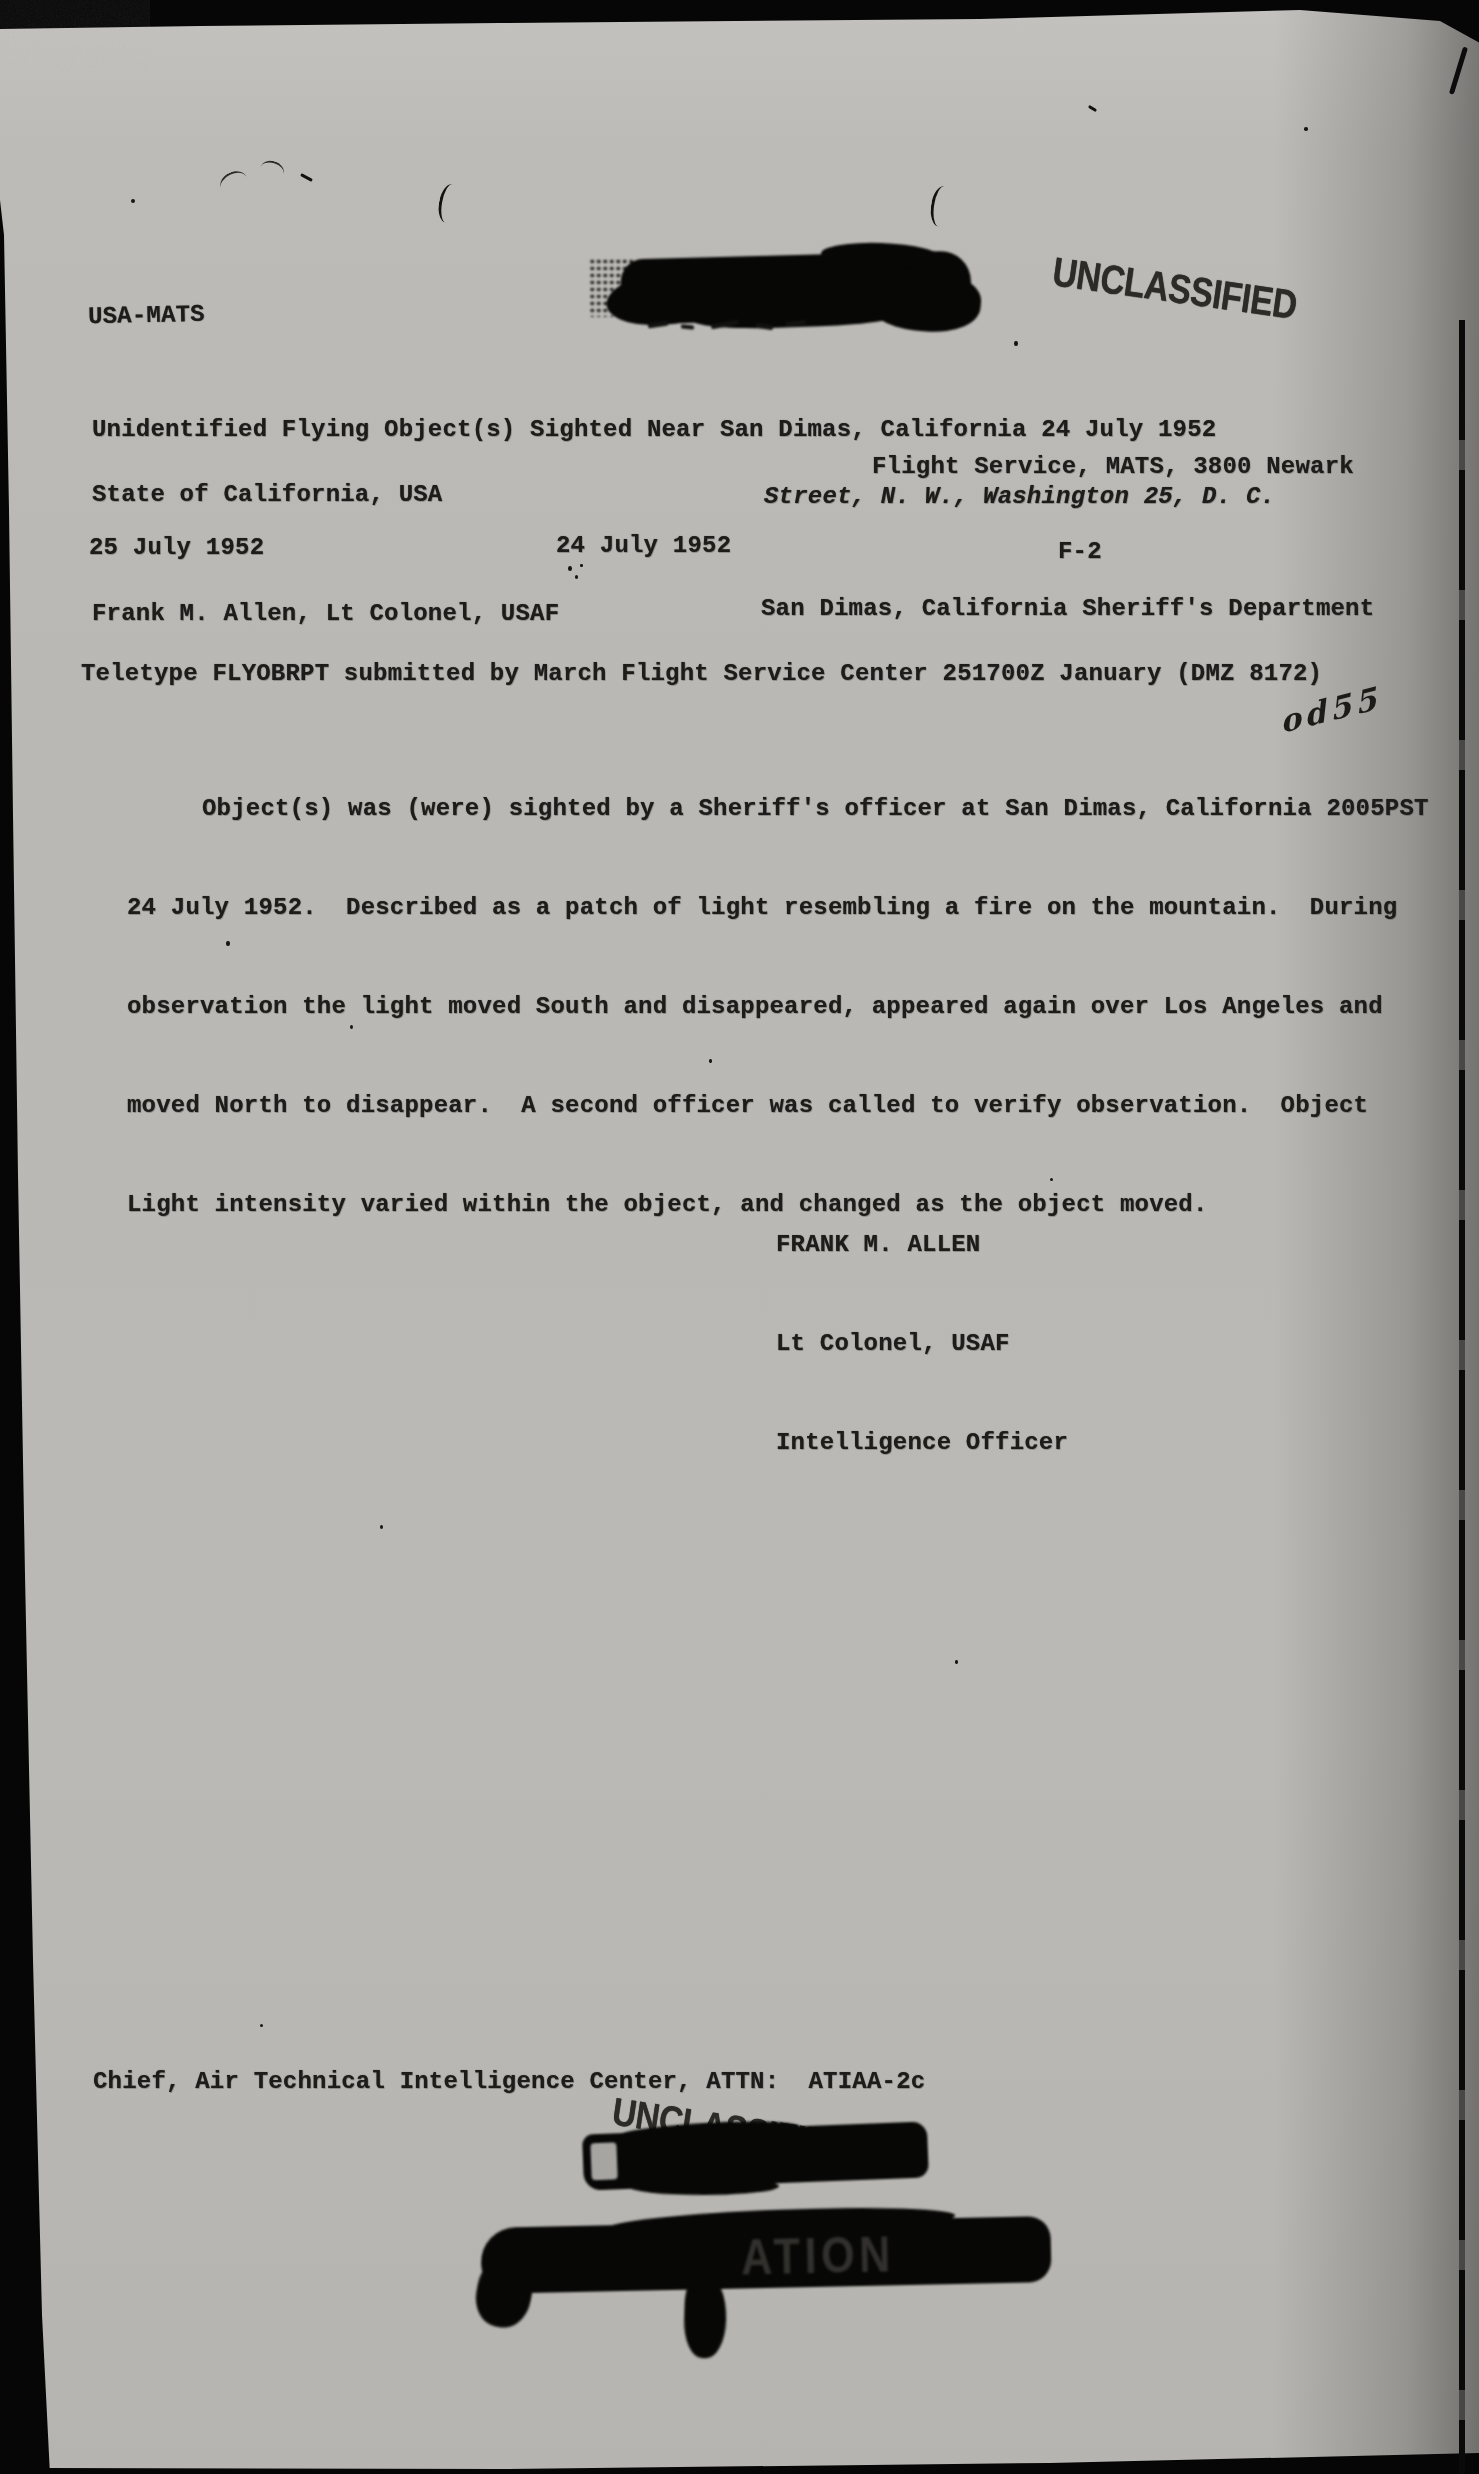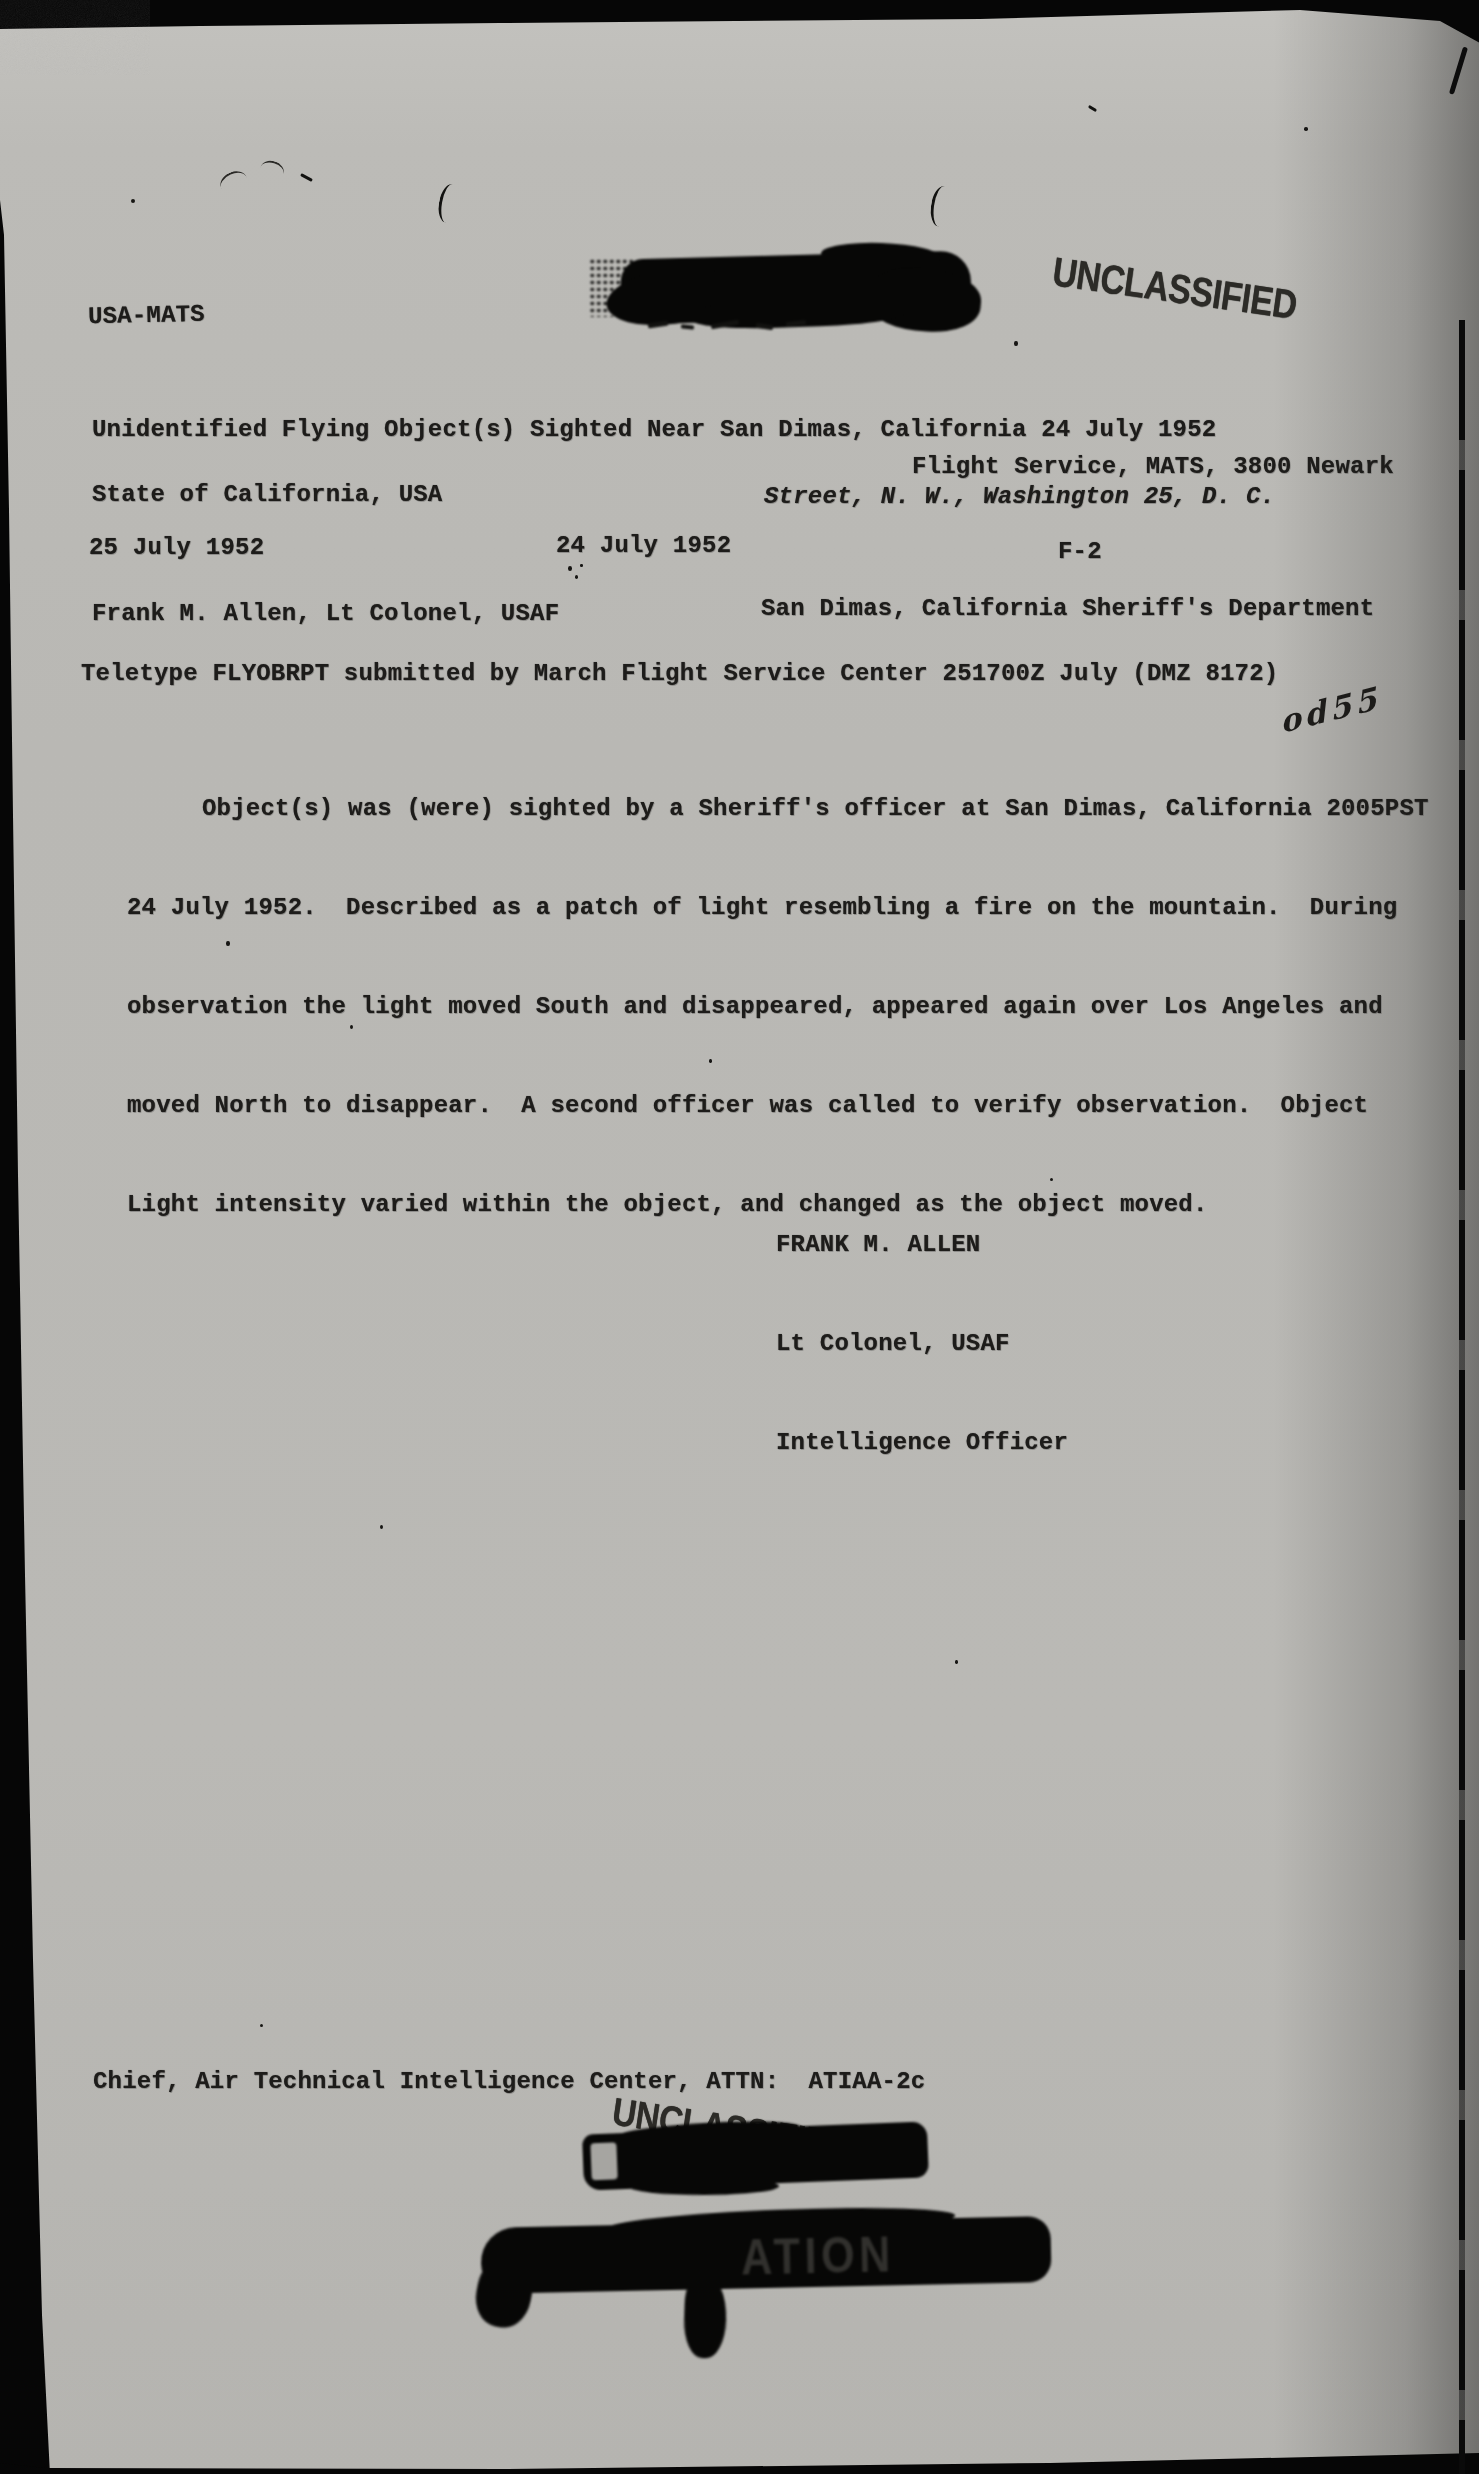--- a/index.html
+++ b/index.html
@@ -77,32 +77,32 @@
     <div class="dash" style="left:42px;top:73px;width:20px;height:4.5px;transform:rotate(-8deg);"></div>
     <div class="dash" style="left:75px;top:76px;width:13px;height:4px;transform:rotate(6deg);"></div>
     <div class="dash" style="left:105px;top:73px;width:27.5px;height:5px;transform:rotate(-10deg);"></div>
     <div class="dash" style="left:150px;top:75px;width:17px;height:4.5px;transform:rotate(8deg);"></div>
     <div class="dash" style="left:180px;top:72px;width:20px;height:4.5px;transform:rotate(-6deg);"></div>
   </div>
 
   <span class="stamp stamp-top">UNCLASSIFIED</span>
 
   <span class="typed" style="left:92px;top:413px;">Unidentified Flying Object(s) Sighted Near San Dimas, California 24 July 1952</span>
-  <span class="typed" style="left:912px;top:450px;">Flight Service, MATS, 3800 Newark</span>
+  <span class="typed" style="left:872px;top:450px;">Flight Service, MATS, 3800 Newark</span>
   <span class="typed" style="left:92px;top:478px;">State of California, USA</span>
   <span class="typed" style="left:764px;top:480px;font-style:italic;">Street, N. W., Washington 25, D. C.</span>
 
   <span class="typed" style="left:89px;top:531px;">25 July 1952</span>
   <span class="typed" style="left:556px;top:529px;">24 July 1952</span>
   <span class="typed" style="left:1058px;top:535px;">F-2</span>
 
   <span class="typed" style="left:92px;top:597px;">Frank M. Allen, Lt Colonel, USAF</span>
   <span class="typed" style="left:761px;top:592px;">San Dimas, California Sheriff's Department</span>
 
-  <span class="typed" style="left:81px;top:657px;">Teletype FLYOBRPT submitted by March Flight Service Center 251700Z July (DMZ 8172)</span>
+  <span class="typed" style="left:81px;top:657px;">Teletype FLYOBRPT submitted by March Flight Service Center 251700Z January (DMZ 8172)</span>
 
   <span class="handnote">od55</span>
 
   <div class="typed body-block" style="left:89px;top:726px;">
     <div class="bline indent">Object(s) was (were) sighted by a Sheriff's officer at San Dimas, California 2005PST</div>
     <div class="bline">24 July 1952.  Described as a patch of light resembling a fire on the mountain.  During</div>
     <div class="bline">observation the light moved South and disappeared, appeared again over Los Angeles and</div>
     <div class="bline">moved North to disappear.  A second officer was called to verify observation.  Object</div>
     <div class="bline">Light intensity varied within the object, and changed as the object moved.</div>
   </div>

